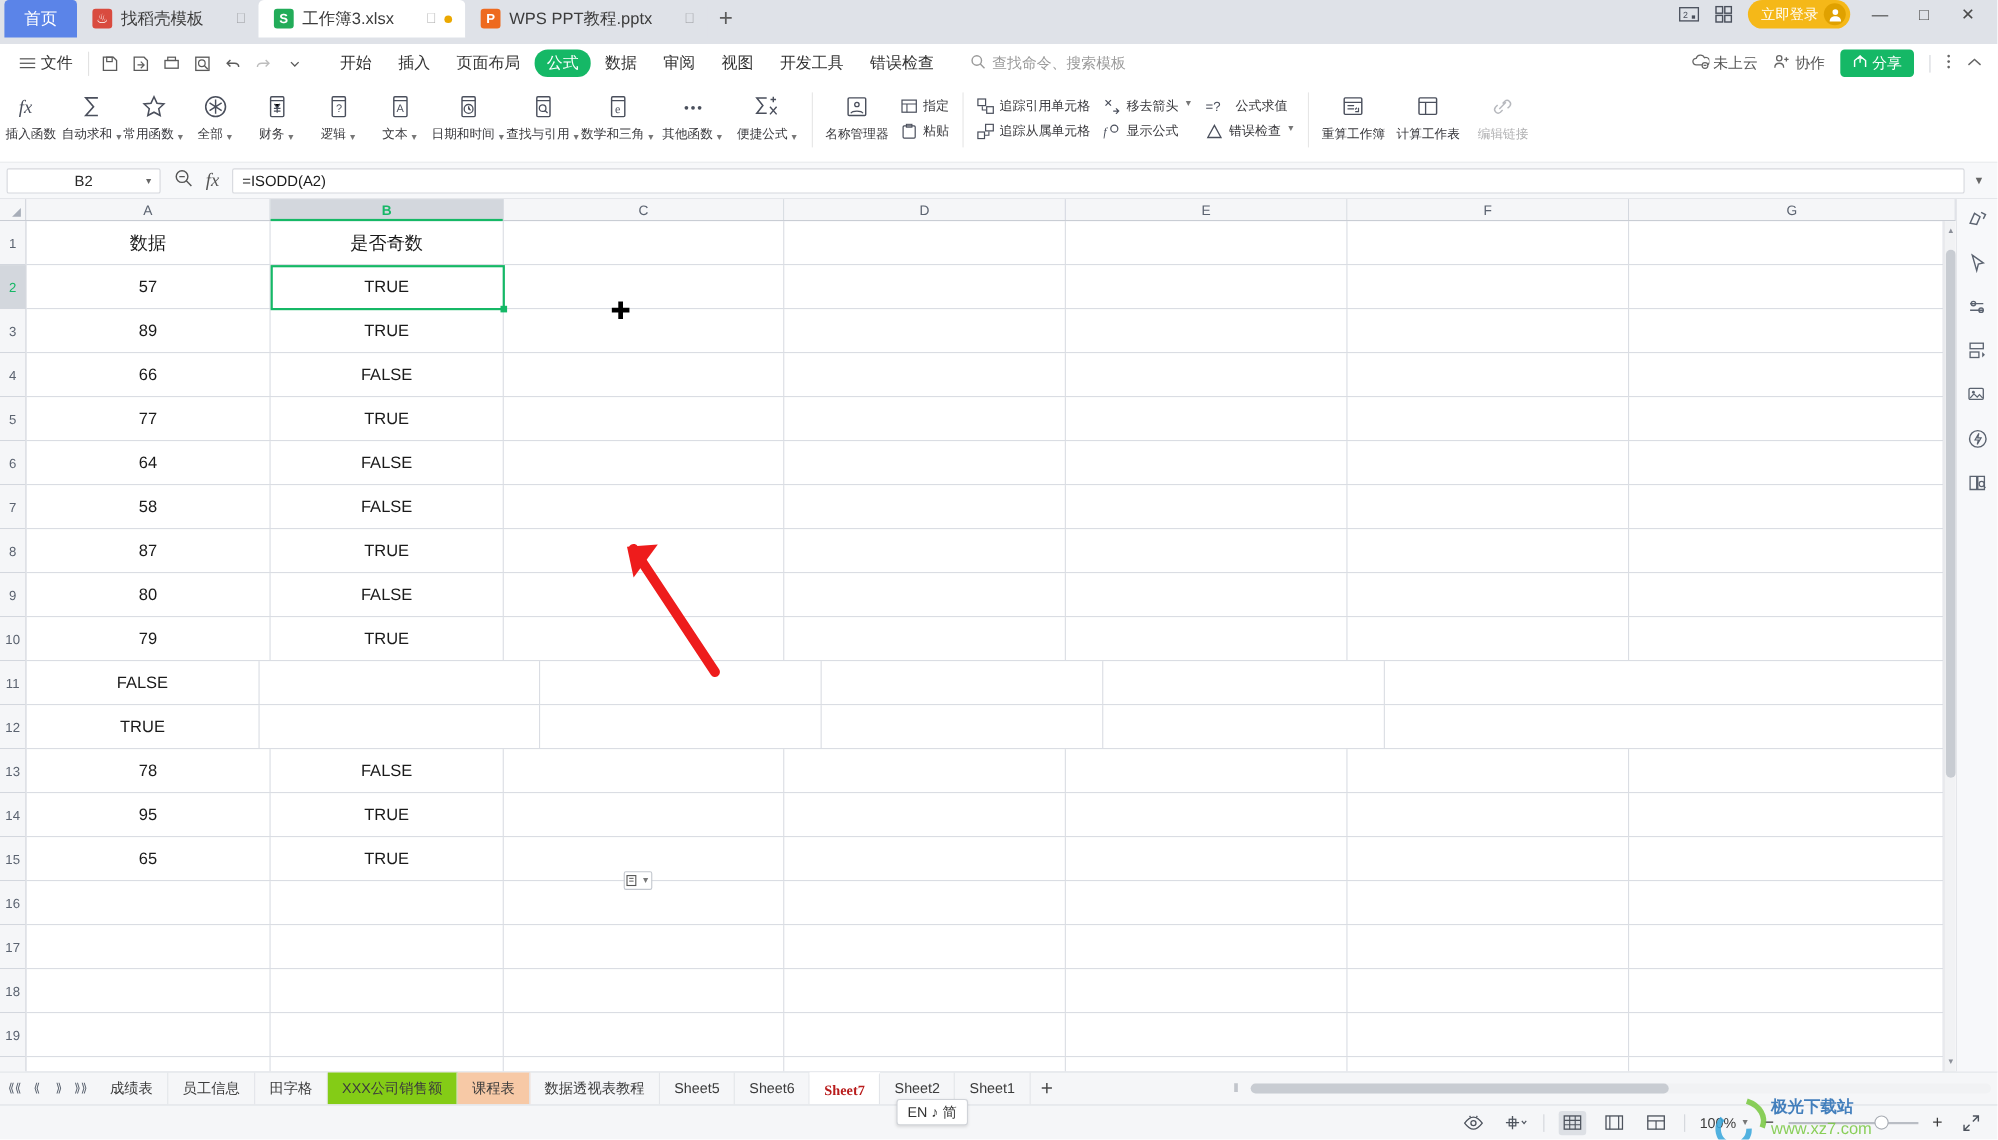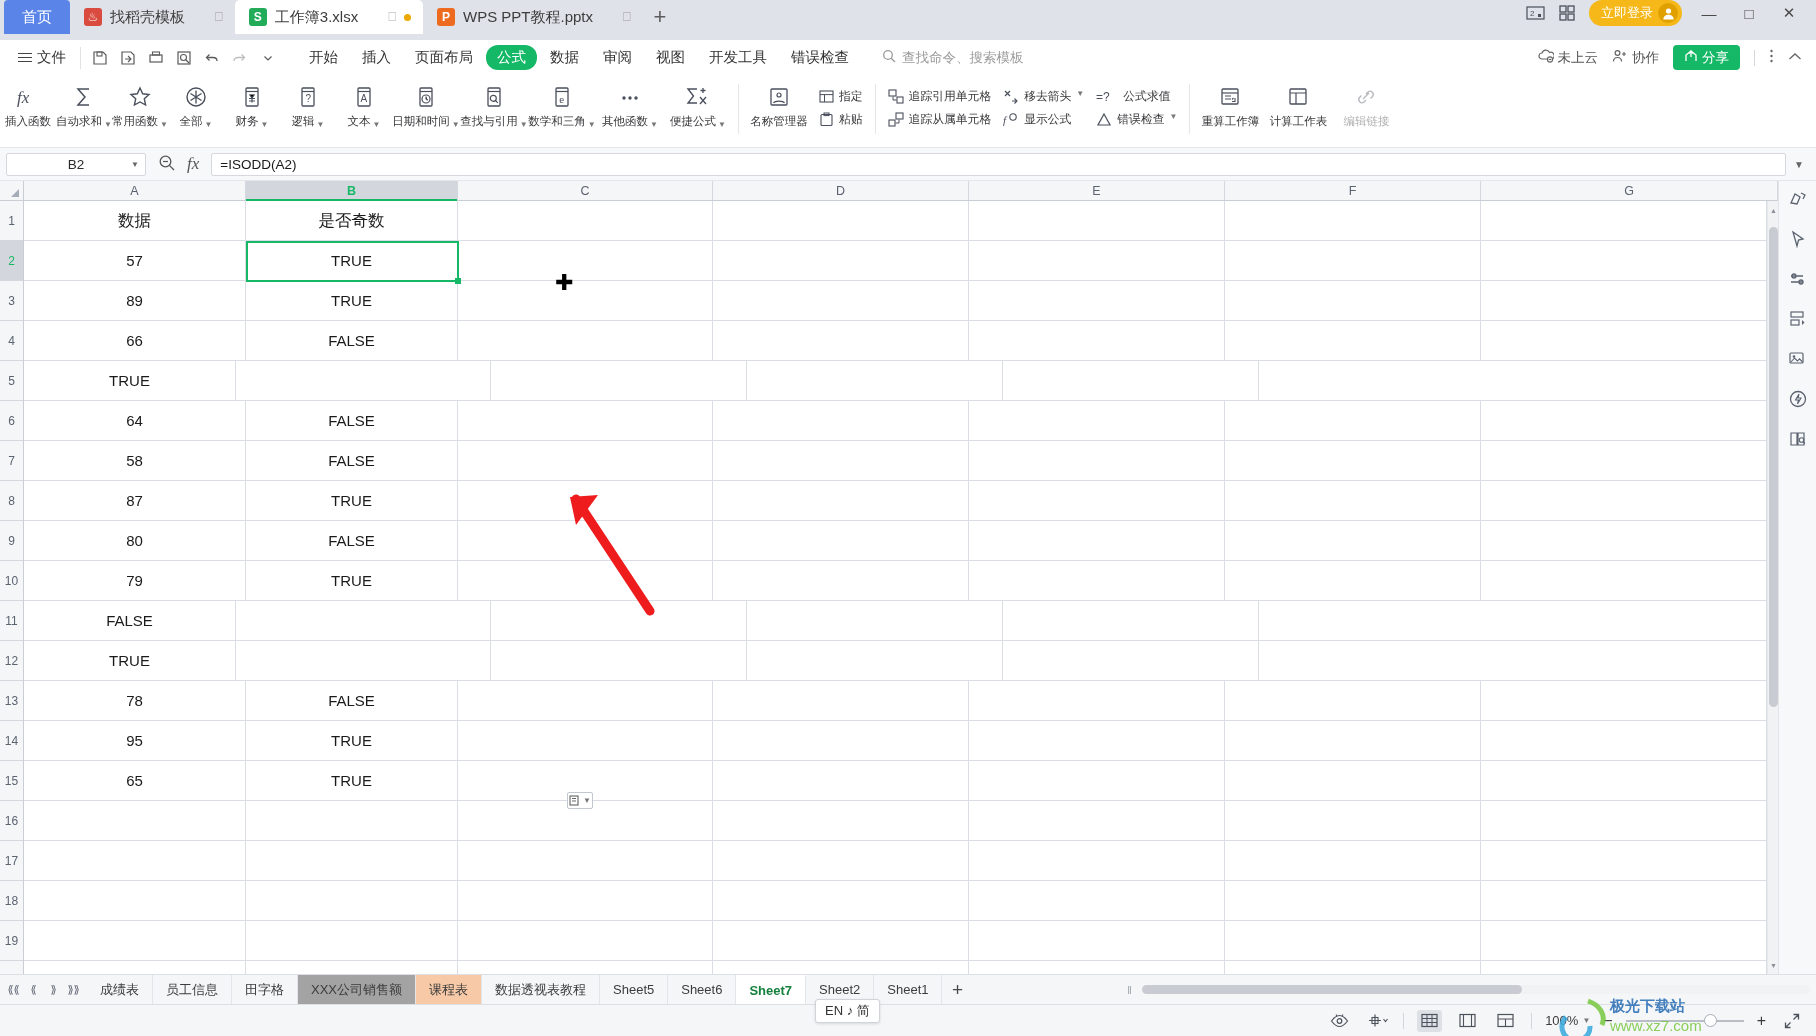--- a/index.html
+++ b/index.html
@@ -199,23 +199,23 @@
     height: 30px; flex: 0 0 30px; background: #f5f6f8; display: flex;
     align-items: stretch; border-top: 1px solid #dcdfe4; font-size: 13px;
   }
   .navbtns { display: flex; align-items: center; padding: 0 5px; gap: 3px; }
   .navbtn { width: 17px; height: 100%; display:flex; align-items:center;
     justify-content:center; color: #5b6370; font-size: 11px; }
   .sheet-tab {
     display: flex; align-items: center; padding: 0 13px; color: #3c3c3c;
     border-right: 1px solid #e3e5e9; white-space: nowrap;
   }
-  .sheet-tab.active { background: #fff; color: #15803d; font-weight: bold;
-    border-top: 2px solid #fff; }
-  .sheet-tab.c-blue { background: #a3a3a3; }
+  .sheet-tab.active { background: #fff; color: #b91c1c; font-weight: bold;
+    border-top: 2px solid #fff; font-family: Liberation Serif, serif; }
+  .sheet-tab.c-blue { background: #84cc16; }
   .sheet-tab.c-orange { background: #f7c9a6; }
   .sheet-add { width: 30px; display:flex; align-items:center; justify-content:center;
     font-size: 19px; color: #4a4a4a; font-weight: 300; }
   .hsplit { width: 14px; display: flex; align-items: center; justify-content: center;
      color: #9aa0aa; font-size: 11px; margin-left: 150px;}
   .hscroll { flex: 1; display: flex; align-items: center; padding: 0 6px; }
   .hscroll .track { flex:1; height: 9px; background: #f1f2f4; border-radius: 5px;
     position: relative; }
   .hscroll .thumb { position:absolute; left: 0; top:0; height: 9px; width: 380px;
     background: #c8ccd2; border-radius: 5px; }
@@ -888,20 +888,23 @@
           <div class="gcell" style="width:212px;flex:0 0 212px">
               <span>FALSE</span>
             </div>
           <div class="gcell" style="width:255px;flex:0 0 255px"></div>
           <div class="gcell" style="width:256px;flex:0 0 256px"></div>
           <div class="gcell" style="width:256px;flex:0 0 256px"></div>
           <div class="gcell" style="width:256px;flex:0 0 256px"></div>
           <div class="gcell" style="flex:1"></div>
         </div>
         <div class="grow">
+          <div class="gcell" style="width:222px;flex:0 0 222px">
+              <span>77</span>
+            </div>
           <div class="gcell" style="width:212px;flex:0 0 212px">
               <span>TRUE</span>
             </div>
           <div class="gcell" style="width:255px;flex:0 0 255px"></div>
           <div class="gcell" style="width:256px;flex:0 0 256px"></div>
           <div class="gcell" style="width:256px;flex:0 0 256px"></div>
           <div class="gcell" style="width:256px;flex:0 0 256px"></div>
           <div class="gcell" style="flex:1"></div>
         </div>
         <div class="grow">

